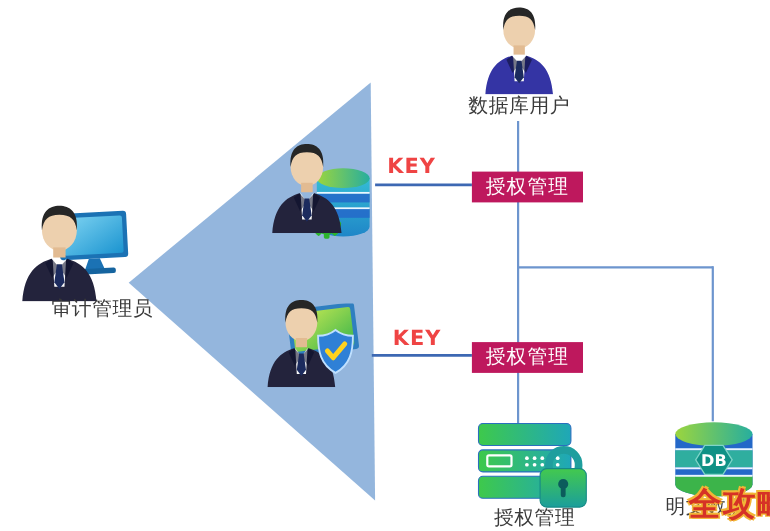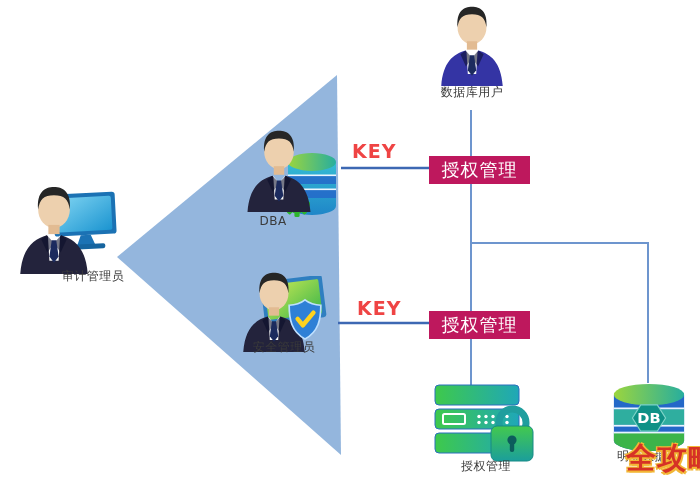--- a/index.html
+++ b/index.html
@@ -1,21 +1,21 @@
 <!DOCTYPE html>
 <html><head>
 <meta charset="utf-8">
 <style>
   html,body{margin:0;padding:0;background:#ffffff;}
   body{font-family:"DejaVu Sans","Liberation Sans",sans-serif;}
   .stage{position:relative;width:700px;height:483px;background:#ffffff;overflow:hidden;}
   .layer{position:absolute;left:0;top:0;z-index:0;}
   .node-label{
     position:absolute;z-index:2;text-align:center;
-    font-size:12px;color:#3a3a3a;letter-spacing:.5px;white-space:nowrap;
+    font-size:18px;color:#3a3a3a;letter-spacing:.5px;white-space:nowrap;
   }
   .key-label{
     position:absolute;z-index:2;
     font-size:19px;font-weight:bold;color:#ef4444;letter-spacing:1px;
   }
   .auth-box{
     position:absolute;z-index:3;width:101px;height:28px;
     background:#be185d;color:#ffffff;text-align:center;
     font-size:18px;line-height:28px;letter-spacing:1px;white-space:nowrap;
   }
@@ -114,37 +114,35 @@
         <rect x="-2.6" y="-13" width="5.2" height="26" rx="1.5" transform="rotate(90)"></rect>
         <rect x="-2.6" y="-13" width="5.2" height="26" rx="1.5" transform="rotate(135)"></rect>
         <circle r="9.5"></circle>
       </g>
       <circle r="3.6" fill="#e6f5e6"></circle>
     </g>
   </svg>
   <svg class="icon-svg icon-front" style="left:240px;top:128px;color:#23233c;" width="78" height="84" viewBox="0 0 80 88">
       <use href="#sym-avatar"></use>
     </svg>
-  <div class="node-label" style="left:238px;top:214px;width:70px;">DBA</div>
 
   <svg class="icon-svg" style="left:260px;top:276px;" width="72" height="58" viewBox="0 0 72 60">
     <g transform="rotate(-7 36 30)">
       <rect x="2" y="2" width="64" height="44" rx="3" fill="#2f7fc0"></rect>
       <rect x="6" y="6" width="56" height="36" rx="2" fill="url(#gScreenGreen)"></rect>
       <path d="M30 46 L40 46 L43 55 L27 55 Z" fill="#2a6fae"></path>
     </g>
   </svg>
   <svg class="icon-svg icon-front" style="left:236px;top:270px;color:#23233c;" width="76" height="82" viewBox="0 0 80 88">
       <use href="#sym-avatar"></use>
     </svg>
   <svg class="icon-svg icon-front" style="left:286px;top:297px;z-index:3;" width="38" height="46" viewBox="0 0 36 40">
     <path d="M18 1 C23 5 29 6 33 6 C33 19 31 31 18 38 C5 31 3 19 3 6 C7 6 13 5 18 1 Z" fill="#2f80d6" stroke="#bfe0ff" stroke-width="1.6"></path>
     <path d="M11 19 L16 25 L26 13" stroke="#ffd21e" stroke-width="4.2" fill="none" stroke-linecap="round" stroke-linejoin="round"></path>
   </svg>
-  <div class="node-label" style="left:228px;top:339px;width:112px;">安全管理员</div>
 
   <div class="key-label" style="left:352px;top:140px;width:58px;">KEY</div>
   <div class="key-label" style="left:357px;top:297px;width:58px;">KEY</div>
 
   <div class="auth-box" style="left:429px;top:156px;">授权管理</div>
   <div class="auth-box" style="left:429px;top:311px;">授权管理</div>
 
   <svg class="icon-svg" style="left:433px;top:383px;" width="102" height="80" viewBox="0 0 102 80">
     <g stroke="#2a6fbe" stroke-width="1">
       <rect x="2" y="2" width="84" height="20" rx="4" fill="url(#gServer)"></rect>

